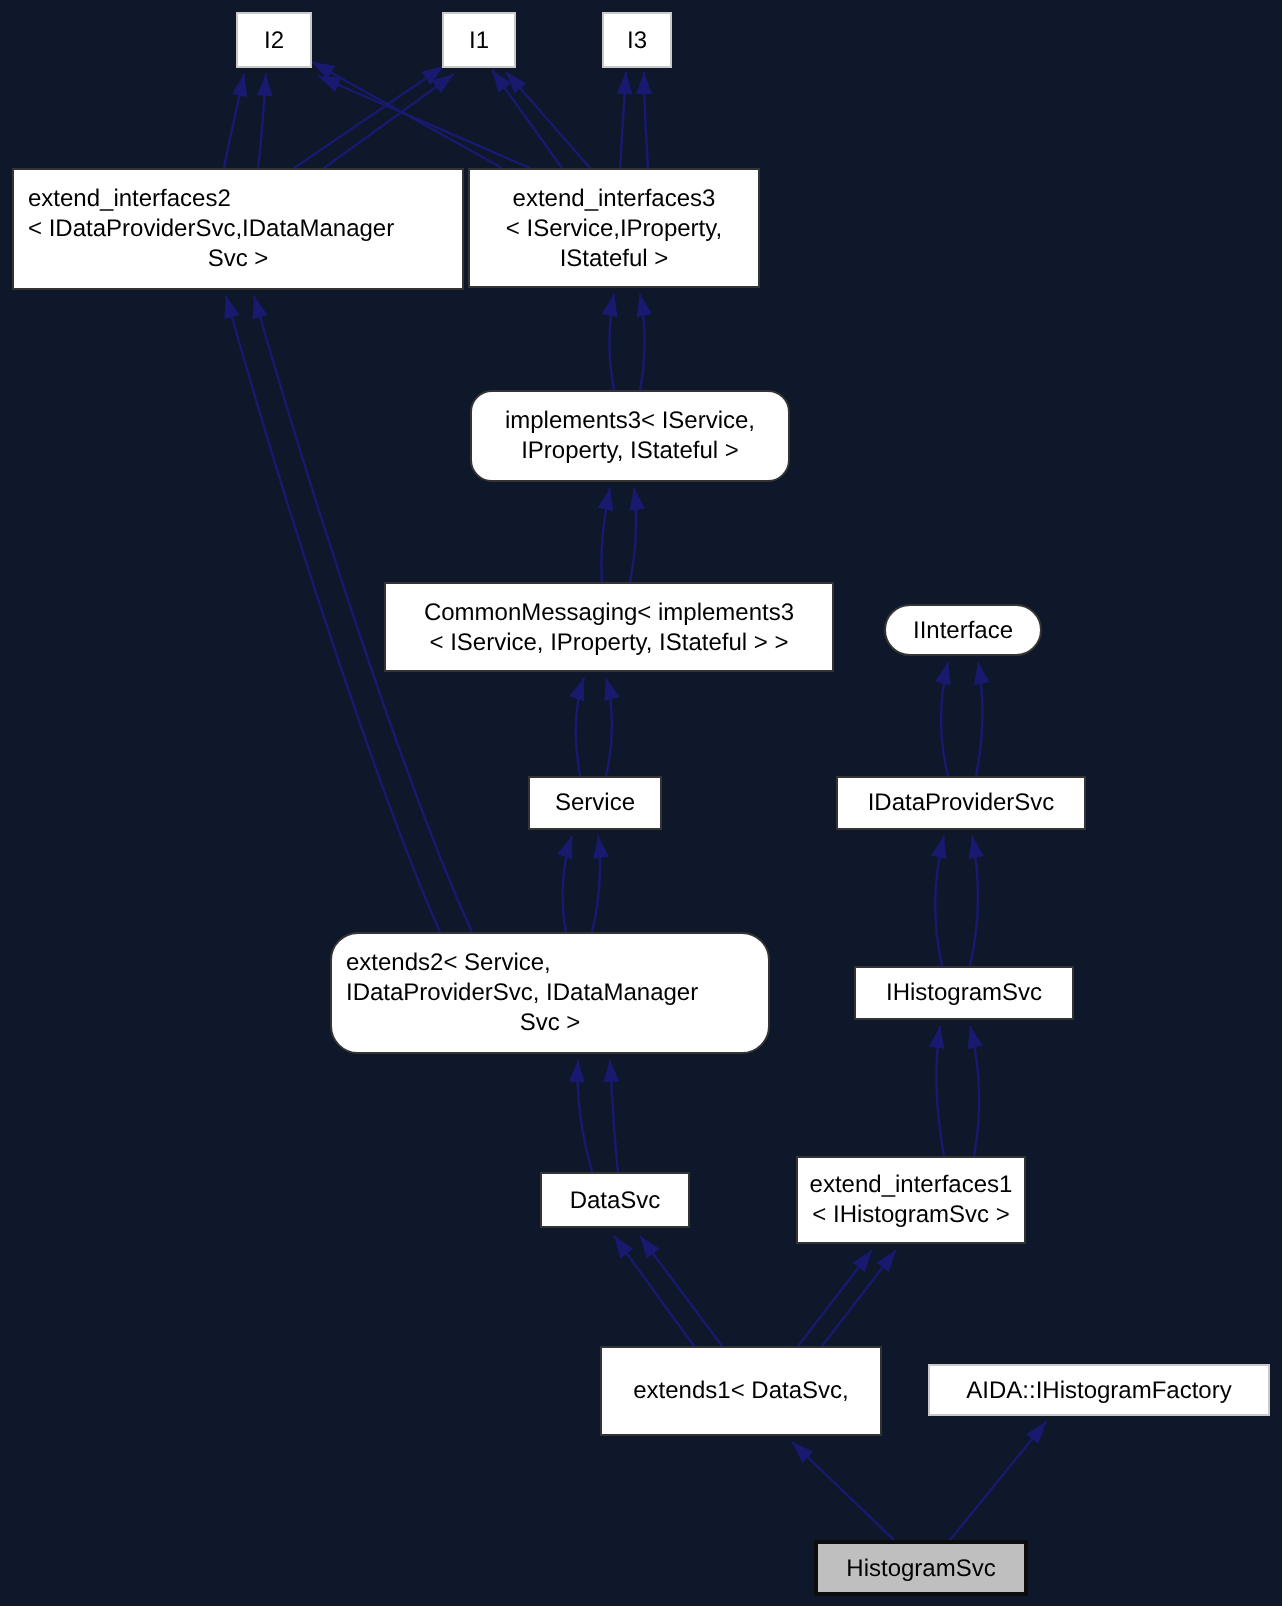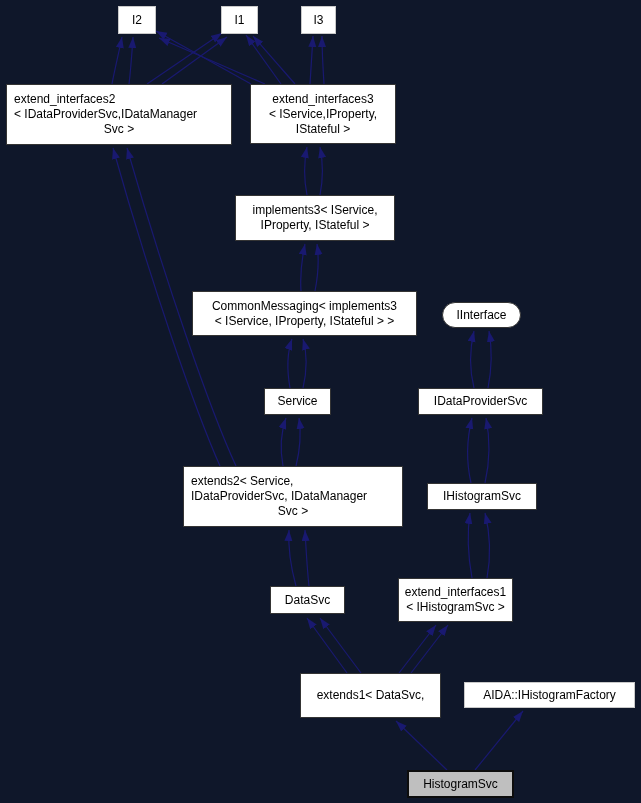--- a/index.html
+++ b/index.html
@@ -30,27 +30,27 @@
   .node.mixed .line{text-align:left;padding-left:7px;}
   .node.mixed .line:last-child{text-align:center;padding-left:5px;}
   .node.external{border:1px solid #c9c9c9;}
   .node.current{background:#bfbfbf;border:2px solid #0d0d0d;font-weight:normal;}
 
   
   #n-i2          {left:118px;top:6px;  width:38px; height:28px;}
   #n-i1          {left:221px;top:6px;  width:37px; height:28px;}
   #n-i3          {left:301px;top:6px;  width:35px; height:28px;}
   #n-ei2         {left:6px;  top:84px; width:226px;height:61px;}
-  #n-ei3         {left:250px;top:84px; width:146px;height:60px;}
-  #n-impl3       {left:235px;top:195px;width:160px;height:46px;}
+  #n-ei3         {left:234px;top:84px; width:146px;height:60px;}
+  #n-impl3       {left:235px;top:195px;width:160px;height:46px;border-radius:11px;}
   #n-cm          {left:192px;top:291px;width:225px;height:45px;}
   #n-iinterface  {left:442px;top:302px;width:79px; height:26px;border-radius:13px;}
   #n-service     {left:264px;top:388px;width:67px; height:27px;}
   #n-idps        {left:418px;top:388px;width:125px;height:27px;}
-  #n-extends2    {left:183px;top:466px;width:220px;height:61px;}
+  #n-extends2    {left:165px;top:466px;width:220px;height:61px;border-radius:14px;}
   #n-ihistsvc    {left:427px;top:483px;width:110px;height:27px;}
   #n-datasvc     {left:270px;top:586px;width:75px; height:28px;}
   #n-ei1         {left:398px;top:578px;width:115px;height:44px;text-align:center;}
   #n-extends1    {left:300px;top:673px;width:141px;height:45px;}
   #n-aida        {left:464px;top:682px;width:171px;height:26px;}
   #n-histogramsvc{left:407px;top:770px;width:107px;height:28px;}
 </style>
 </head>
 <body>
 

